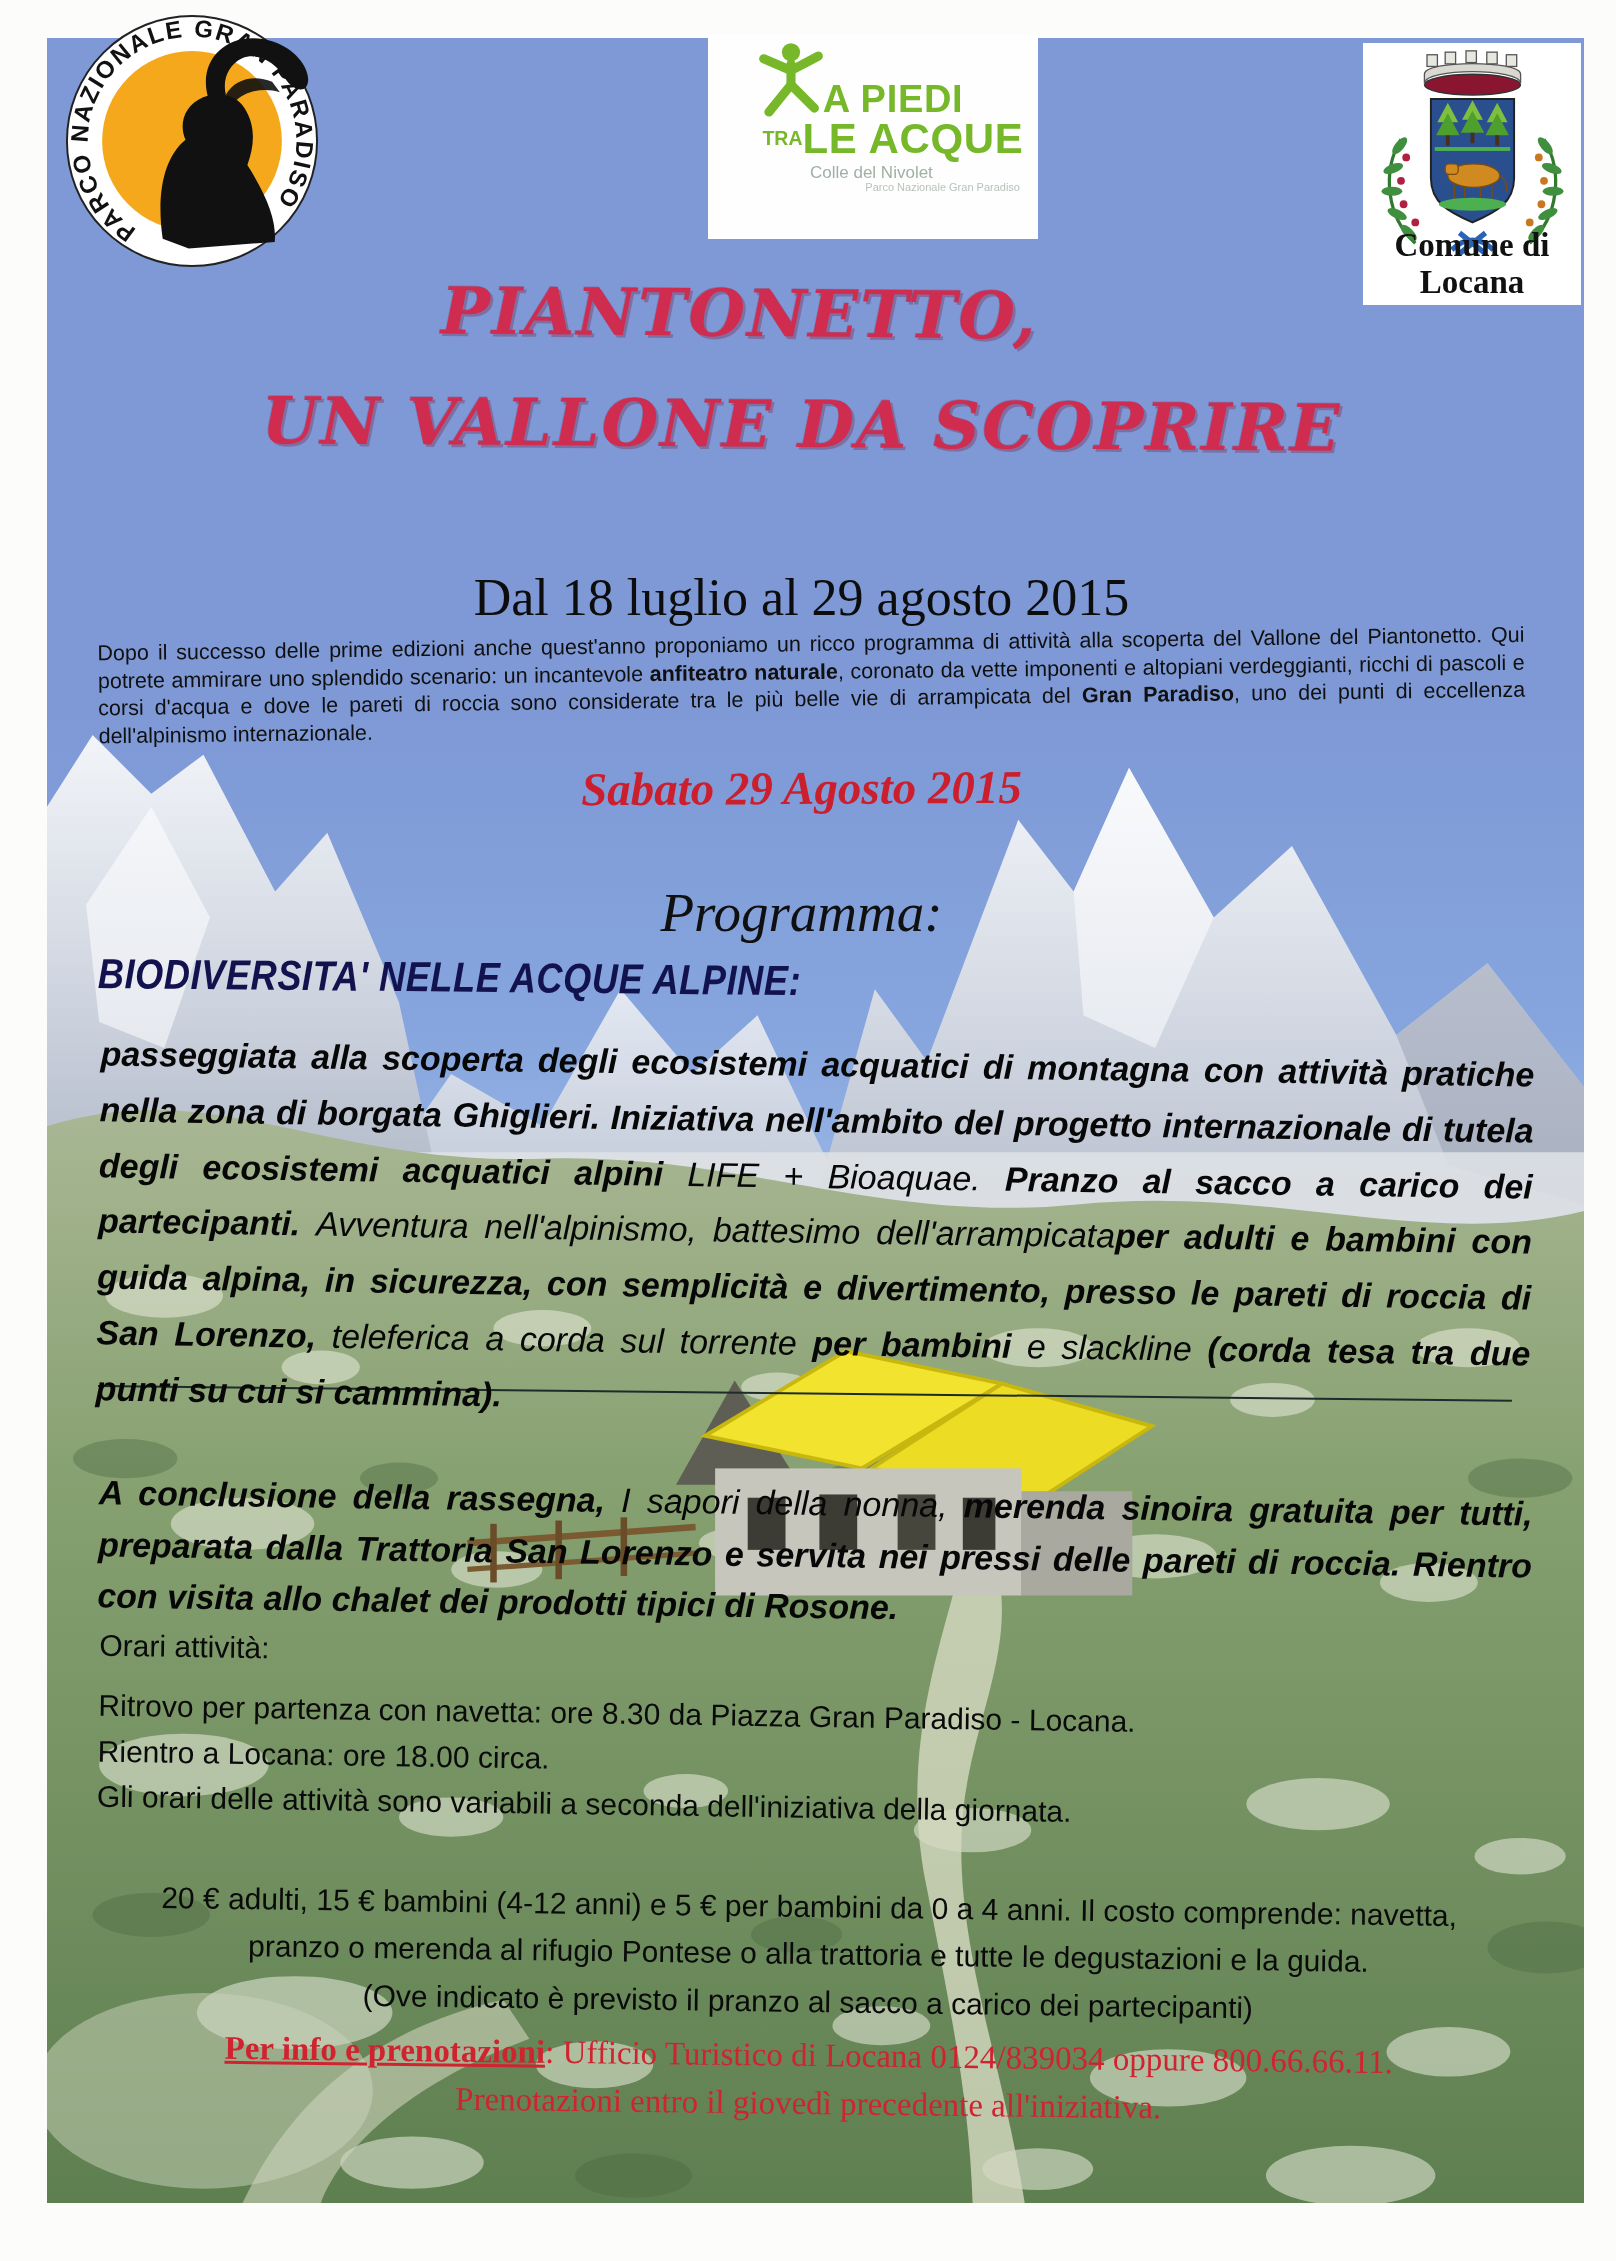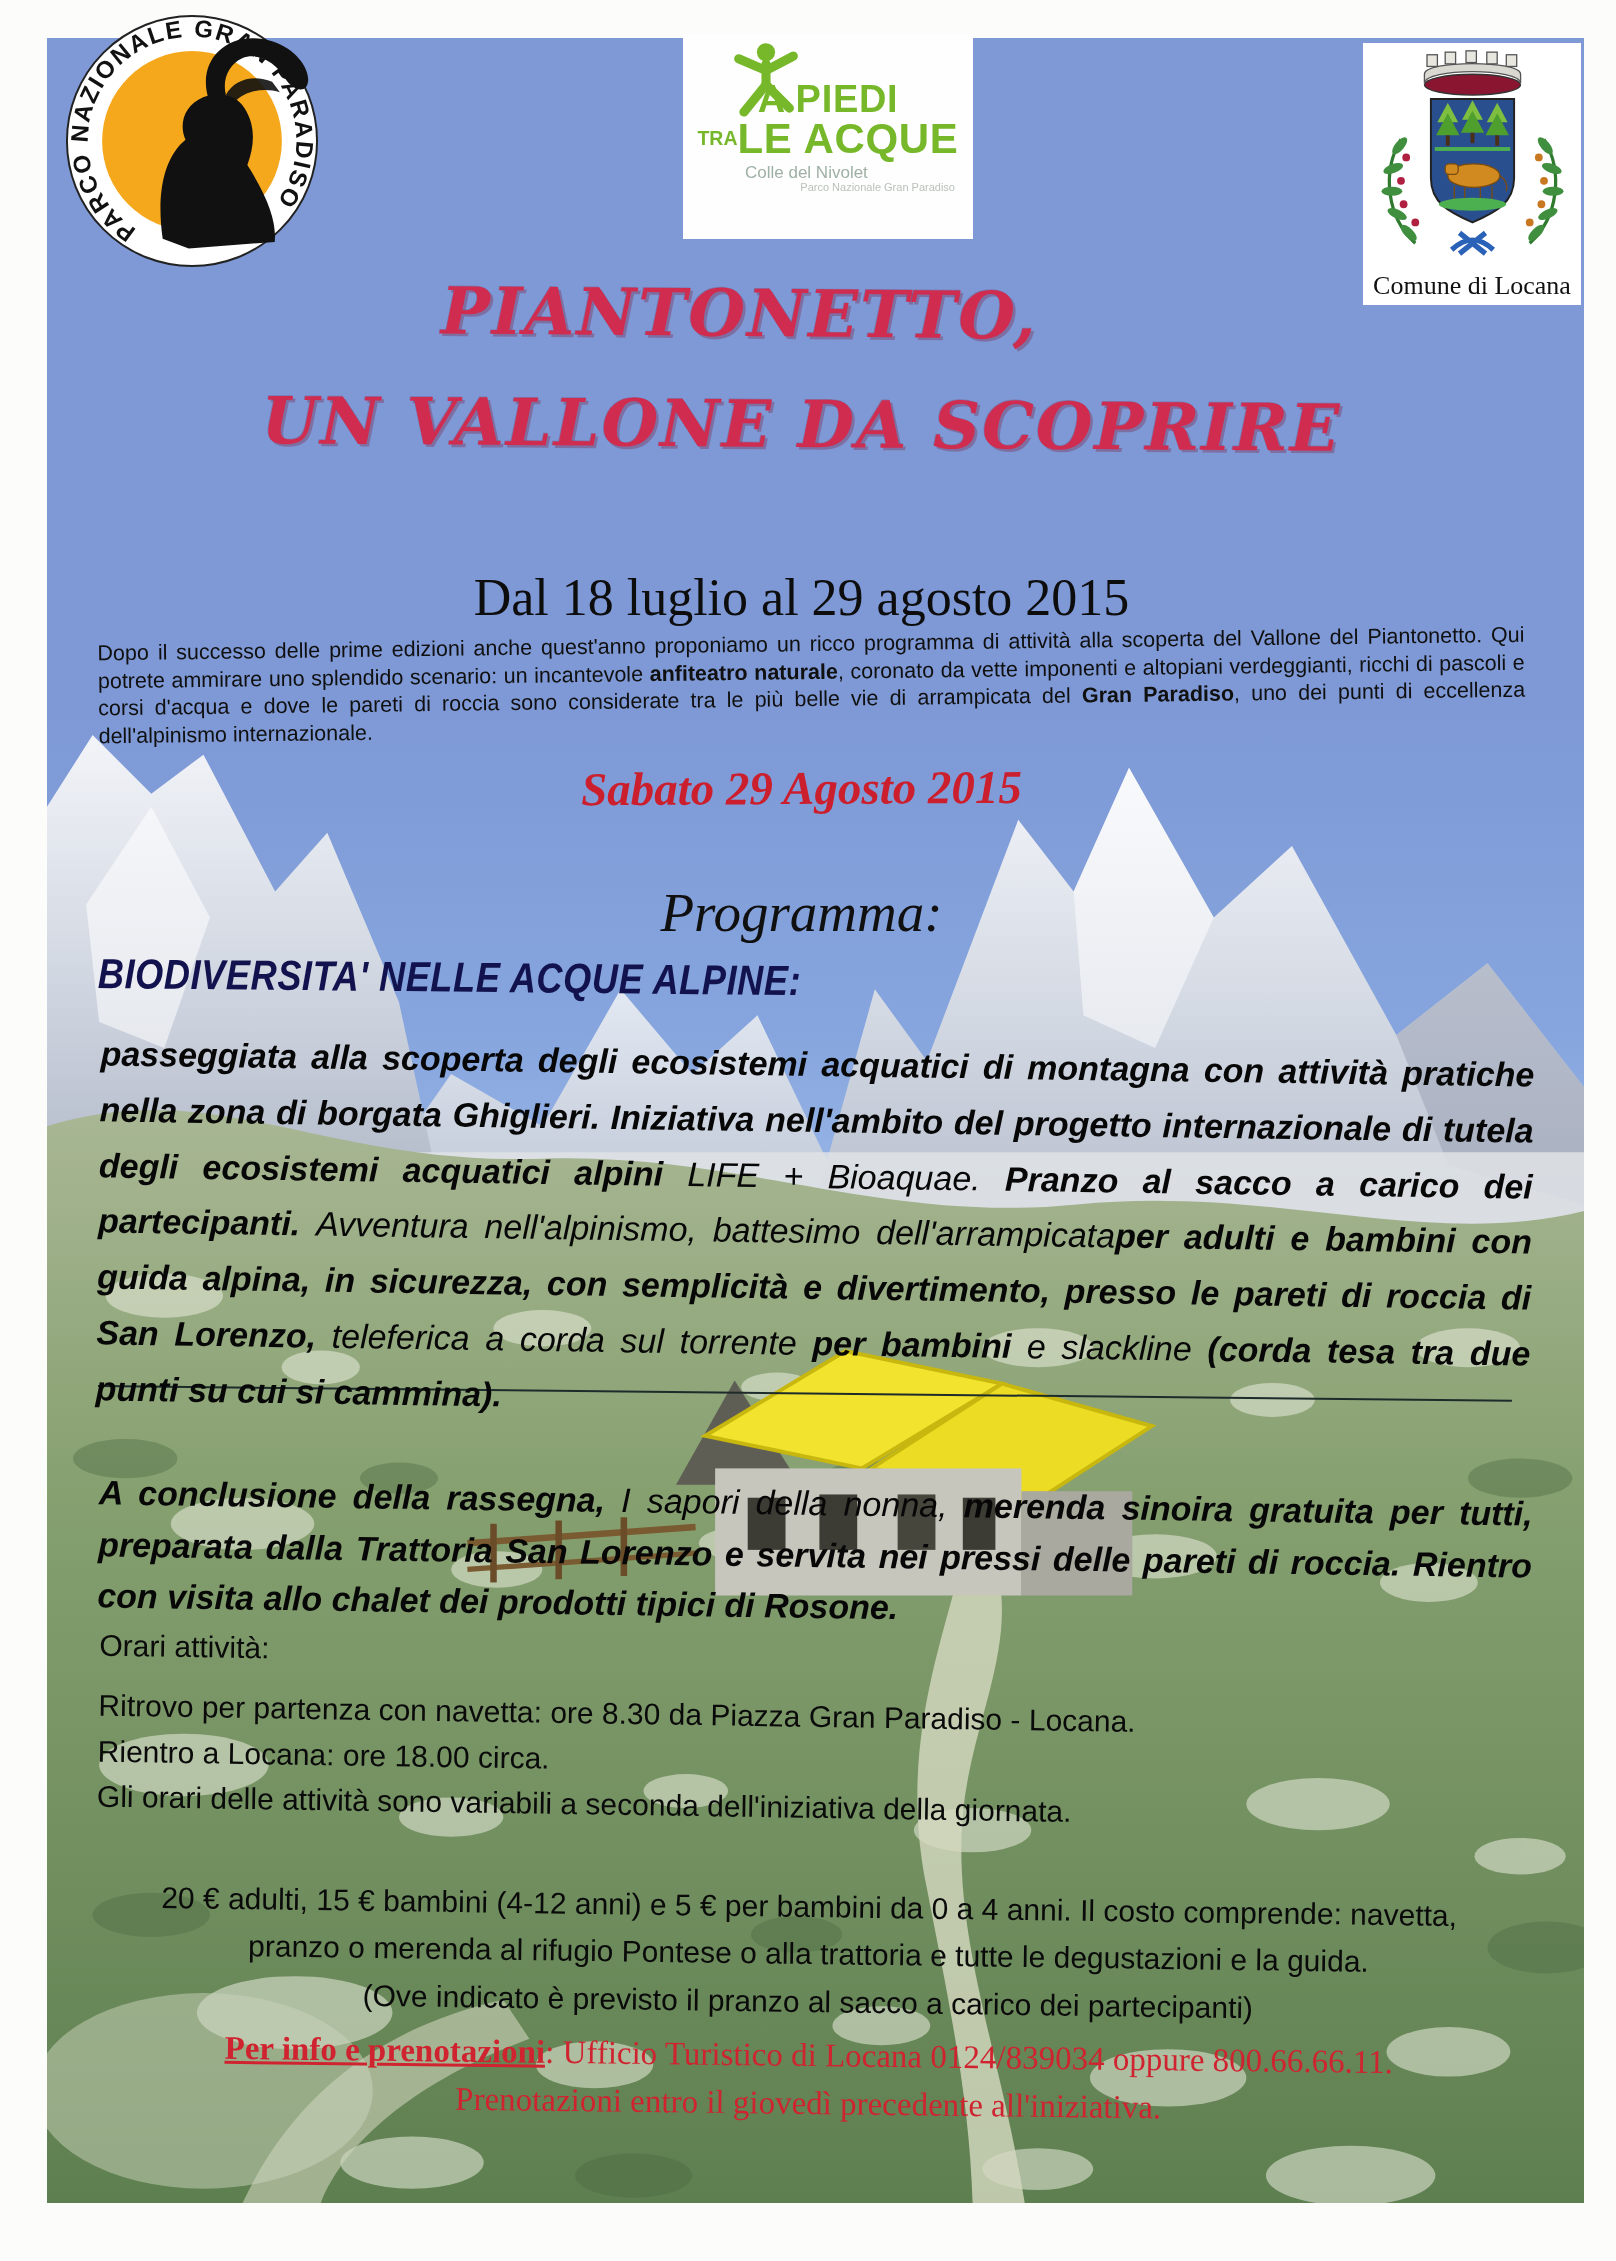--- a/index.html
+++ b/index.html
@@ -6,34 +6,34 @@
   .paper{position:relative;width:1617px;height:2261px;background:#fcfcfa;overflow:hidden;
          font-family:"Liberation Sans",sans-serif;color:#0a0a0a;}
   
   .blue-field{position:absolute;left:47px;top:38px;width:1537px;height:674px;background:#7e99d6;}
   
   .photo{position:absolute;left:47px;top:709px;width:1537px;height:1494px;}
   .photo svg{display:block;width:100%;height:100%;}
 
   
   .pngp{position:absolute;left:65px;top:14.3px;width:254px;height:254px;}
-  .apiedi-box{position:absolute;left:683px;top:34px;width:290px;height:205px;background:#fefefe;
-              text-align:center;}
+  .apiedi-box{position:absolute;left:708px;top:34px;width:290px;height:205px;background:#fefefe;
+              text-align:center;padding-left:40px;}
   .apiedi-inner{position:relative;top:46px;color:#76b82a;font-weight:bold;line-height:1;}
   .apiedi-row1{font-size:38px;letter-spacing:0.7px;}
   .apiedi-row2{font-size:42px;letter-spacing:0.7px;}
   .apiedi-tra{font-size:19.5px;vertical-align:7.8px;letter-spacing:0;margin-top:48px;}
   .apiedi-sub1{display:block;font-size:17px;color:#9fb0a4;font-weight:normal;text-align:left;
                margin:3.9px 0 0 62px;}
   .apiedi-sub2{display:block;font-size:11px;color:#b9c2ba;font-weight:normal;text-align:right;
                margin:1.3px 18px 0 0;}
   .apiedi-star{position:absolute;left:44px;top:5.2px;}
   .crest-box{position:absolute;left:1363px;top:43px;width:218px;height:262px;background:#fff;text-align:center;}
   .crest-label{position:absolute;left:-3.9px;right:-3.9px;bottom:3.9px;font-family:"Liberation Serif",serif;
-               font-weight:normal;font-size:26px;color:#111;margin-top:19px;}
+               font-weight:bold;font-size:33px;color:#111;margin-top:19px;}
 
   
   .title-line{position:absolute;left:52px;width:1499px;text-align:center;
               font-family:"DejaVu Serif",serif;font-style:italic;font-weight:bold;
               color:#d02c50;letter-spacing:2px;
               text-shadow:2.6px 2.6px 0 rgba(125,15,45,.30), -0.7px -0.7px 0 rgba(125,15,45,.25);}
   .title1{top:275px;font-size:65px;transform:translateX(-62px) rotate(.5deg);}
   .title2{top:386px;font-size:65px;transform:rotate(.4deg);}
   .date-range{position:absolute;left:52px;top:568px;width:1499px;text-align:center;
               font-family:"Liberation Serif",serif;font-size:52px;color:#0d0d0d;}

